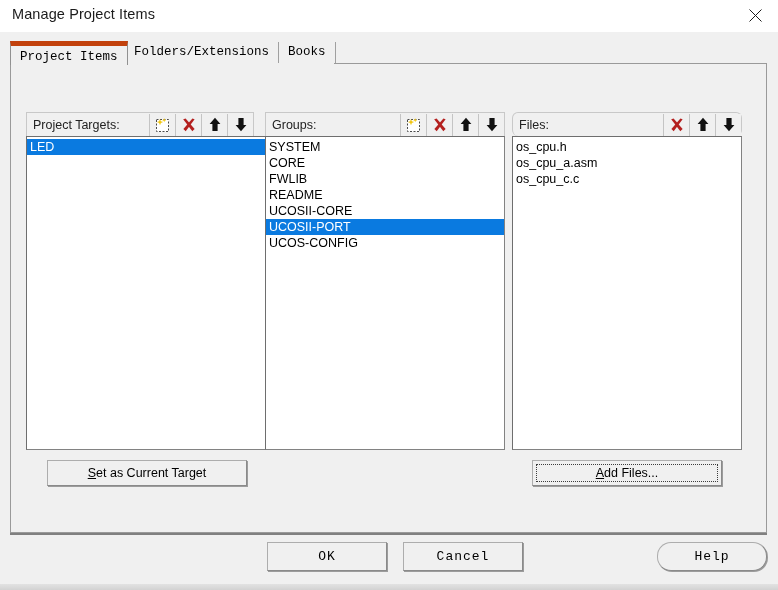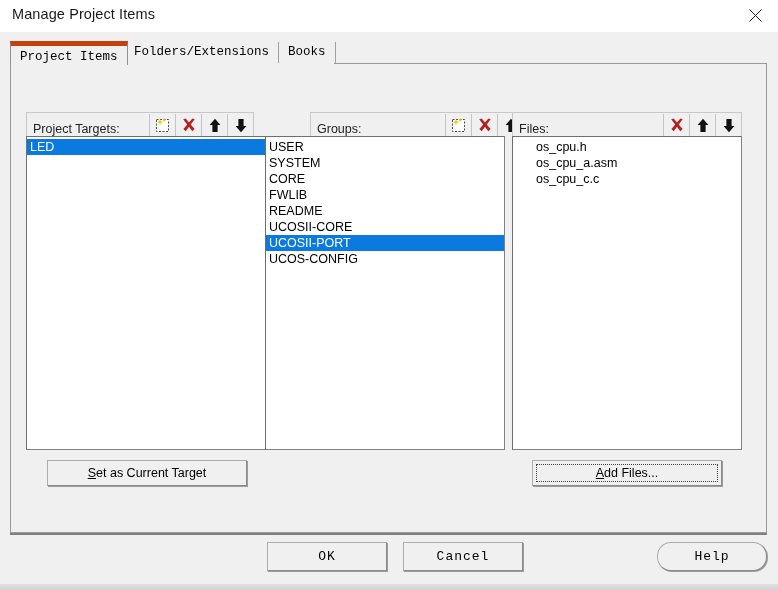--- a/index.html
+++ b/index.html
@@ -115,21 +115,21 @@
   }
   .panel-header {
     position: absolute;
     left: 0; top: 0;
     height: 24px;
     box-sizing: border-box;
     background: #f0f0f0;
     border: 1px solid #c8c8c8;
     border-bottom: none;
     display: flex;
-    align-items: flex-end;
+    align-items: center;
   }
   .panel-header-label {
     font-size: 12.5px;
     color: #222;
     padding-left: 6px;
     flex: 1 1 auto;
     white-space: nowrap;
   }
   .tool-btn {
     width: 26px;
@@ -289,21 +289,21 @@
           </svg>
         </span>
       </span>
     </div>
     <div class="listbox" style="left:0; top:24px; width:252px; height:314px;">
       <div class="list-item selected">LED</div>
     </div>
   </div>
 
   <div class="panel" style="left:265px; top:80px; width:240px; height:338px;">
-    <div class="panel-header" style="width:240px;margin-left:45px;">
+    <div class="panel-header" style="width:240px;">
       <span class="panel-header-label">Groups:</span>
       <span class="tool-btn">
         <span>
           <svg width="17" height="16" viewBox="0 0 17 16">
             <rect x="2.5" y="2.5" width="12" height="12" fill="#ffffff" stroke="#4a4a4a" stroke-width="1" stroke-dasharray="2,1.5"></rect>
             <path d="M6 2 L6.9 4.2 L9.1 5.1 L6.9 6 L6 8.2 L5.1 6 L2.9 5.1 L5.1 4.2 Z" fill="#f2c714"></path>
             <path d="M10.2 1.2 L10.8 2.6 L12.2 3.2 L10.8 3.8 L10.2 5.2 L9.6 3.8 L8.2 3.2 L9.6 2.6 Z" fill="#f2c714"></path>
           </svg>
         </span>
       </span>
@@ -324,33 +324,32 @@
       </span>
       <span class="tool-btn">
         <span>
           <svg width="14" height="15" viewBox="0 0 14 15">
             <path d="M7 14.2 L12.4 8.0 L9.6 8.0 L9.6 1.0 L4.4 1.0 L4.4 8.0 L1.6 8.0 Z" fill="#111111"></path>
           </svg>
         </span>
       </span>
     </div>
     <div class="listbox" style="left:0; top:24px; width:240px; height:314px;">
-      <div class="list-item">USER</div>
       <div class="list-item">SYSTEM</div>
       <div class="list-item">CORE</div>
       <div class="list-item">FWLIB</div>
       <div class="list-item">README</div>
       <div class="list-item">UCOSII-CORE</div>
       <div class="list-item selected">UCOSII-PORT</div>
       <div class="list-item">UCOS-CONFIG</div>
     </div>
   </div>
 
   <div class="panel" style="left:512px; top:80px; width:230px; height:338px;">
-    <div class="panel-header" style="width:230px;">
+    <div class="panel-header" style="width:230px;border-radius:6px;">
       <span class="panel-header-label">Files:</span>
       <span class="tool-btn">
         <span>
           <svg width="16" height="16" viewBox="0 0 16 16">
             <path d="M2.2 2.2 L4.6 1.6 L13.6 12.0 L11.3 14.2 Z" fill="#b4201f"></path>
             <path d="M13.6 2.2 L11.4 1.6 L2.4 12.0 L4.7 14.2 Z" fill="#b4201f"></path>
           </svg>
         </span>
       </span>
       <span class="tool-btn">
@@ -361,21 +360,21 @@
         </span>
       </span>
       <span class="tool-btn">
         <span>
           <svg width="14" height="15" viewBox="0 0 14 15">
             <path d="M7 14.2 L12.4 8.0 L9.6 8.0 L9.6 1.0 L4.4 1.0 L4.4 8.0 L1.6 8.0 Z" fill="#111111"></path>
           </svg>
         </span>
       </span>
     </div>
-    <div class="listbox" style="left:0; top:24px; width:230px; height:314px;padding-left:20px;">
+    <div class="listbox" style="left:0; top:24px; width:230px; height:314px;">
       <div class="list-item">os_cpu.h</div>
       <div class="list-item">os_cpu_a.asm</div>
       <div class="list-item">os_cpu_c.c</div>
     </div>
   </div>
 
   <div class="btn" style="left:47px; top:428px; width:200px; height:26px;">
     <span><span class="acc">S</span><span>et as Current Target</span></span>
   </div>
 

